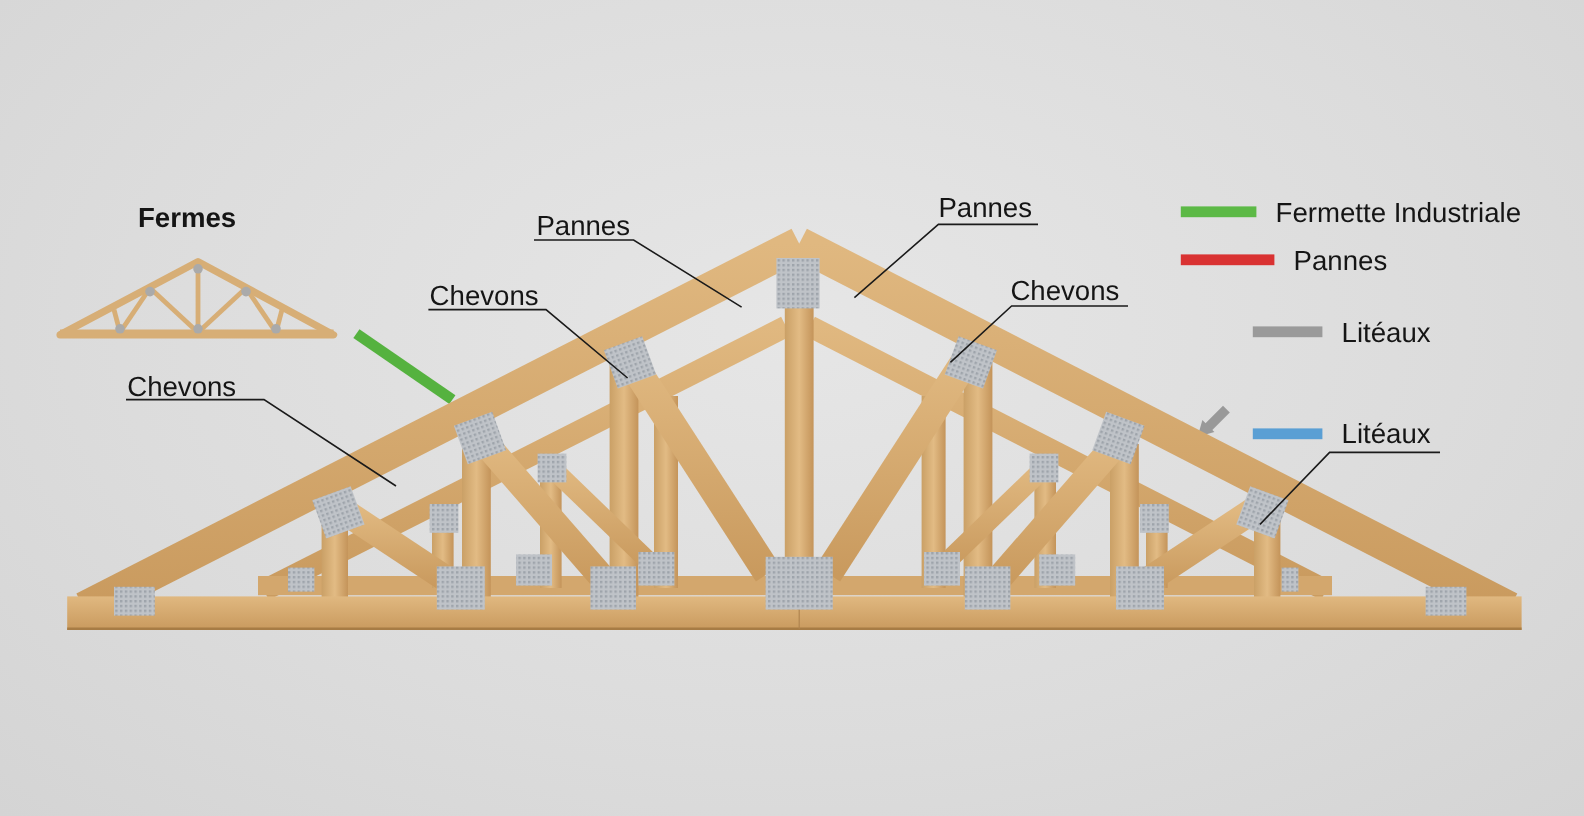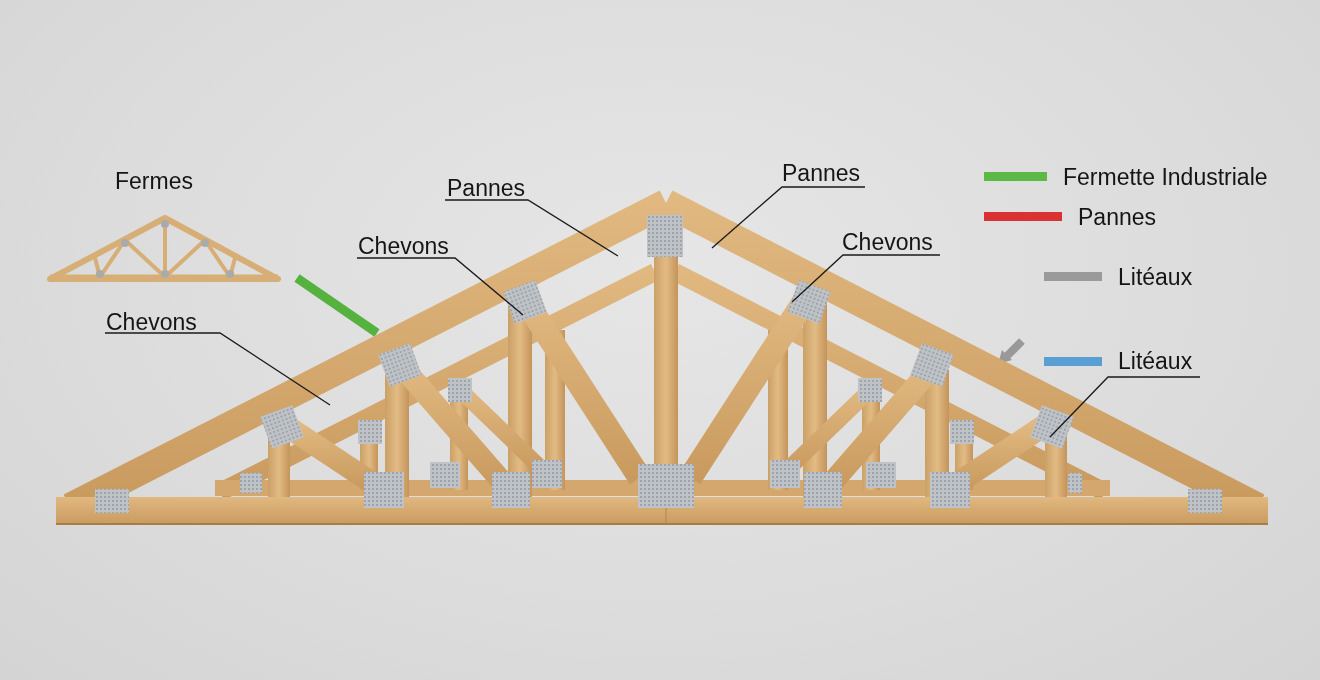--- a/index.html
+++ b/index.html
@@ -131,21 +131,21 @@
     <polyline points="940,255 843,255 792,302"></polyline>
     <polyline points="1200,377 1108,377 1050,437"></polyline>
   </g>
 
   <rect x="984" y="172" width="63" height="9" fill="#5cb946"></rect>
   <rect x="984" y="212" width="78" height="9" fill="#d93232"></rect>
   <rect x="1044" y="272" width="58" height="9" fill="#9a9a9a"></rect>
   <rect x="1044" y="357" width="58" height="9" fill="#5a9fd4"></rect>
 </svg>
 
-<div class="label" style="left:115px;top:170px;">Fermes</div>
+<div class="label" style="left:115px;top:170px;font-weight:bold;">Fermes</div>
 
 <div class="label" style="left:106px;top:311px;">Chevons</div>
 <div class="label" style="left:358px;top:235px;">Chevons</div>
 <div class="label" style="left:447px;top:177px;">Pannes</div>
 <div class="label" style="left:782px;top:162px;">Pannes</div>
 <div class="label" style="left:842px;top:231px;">Chevons</div>
 <div class="label" style="left:1118px;top:350px;">Litéaux</div>
 
 <div class="label" style="left:1063px;top:166px;">Fermette Industriale</div>
 <div class="label" style="left:1078px;top:206px;">Pannes</div>

